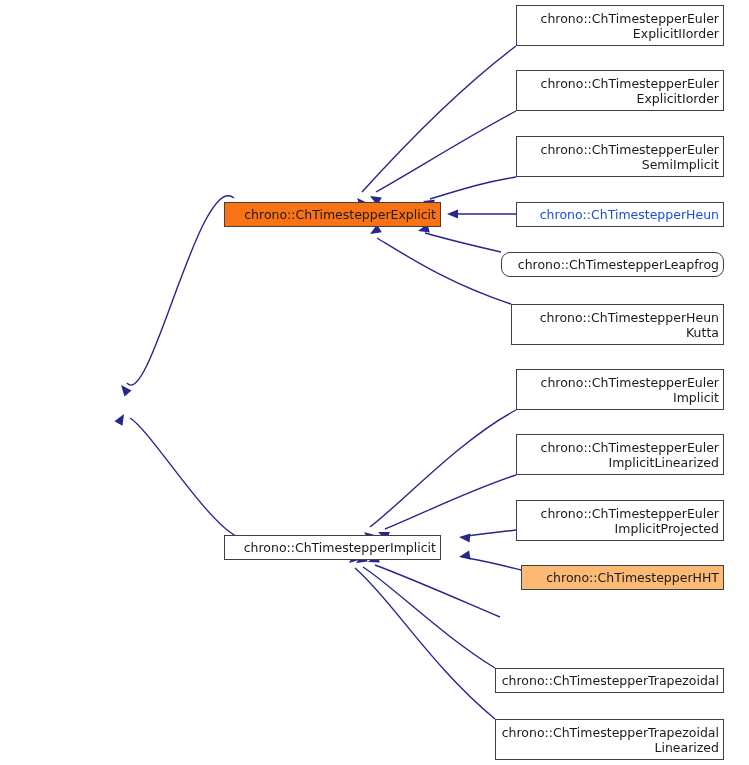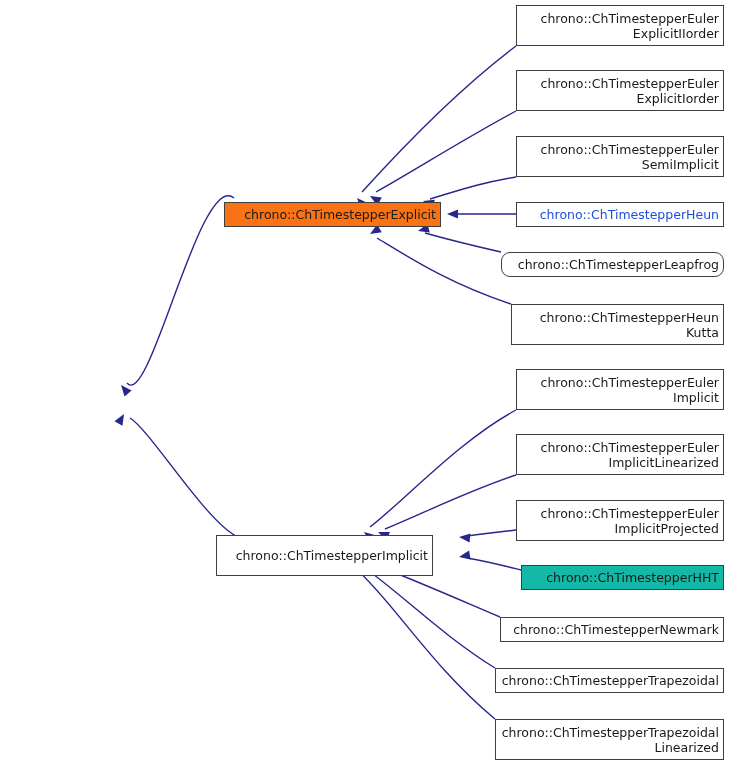--- a/index.html
+++ b/index.html
@@ -110,35 +110,34 @@
       <g>
         <path d="M 495 668 C 440 634 395 588 363 567" fill="none" stroke="#26268c" stroke-width="1.4"></path>
         <path d="M 0 0 L -11 4.6 L -11 -4.6 Z" fill="#26268c" transform="translate(356,563) rotate(150)"></path>
       </g>
       <g>
         <path d="M 495 719 C 430 665 392 600 355 568" fill="none" stroke="#26268c" stroke-width="1.4"></path>
         <path d="M 0 0 L -11 4.6 L -11 -4.6 Z" fill="#26268c" transform="translate(349,563) rotate(140)"></path>
       </g>
     </svg>
     <div class="node" style="left: 224px; top: 202px; width: 217px; height: 25px; background: #f97316; border-color: rgb(64, 64, 64); color: rgb(26, 26, 26);"><span class="node-label">chrono::ChTimestepperExplicit</span></div>
-    <div class="node" style="left: 216px; top: 535px; width: 217px; height: 41px; background: rgb(255, 255, 255); border-color: rgb(64, 64, 64); color: rgb(26, 26, 26);"><span class="node-label">chrono::ChTimestepperImplicit</span></div>
+    <div class="node" style="left: 224px; top: 535px; width: 217px; height: 25px; background: rgb(255, 255, 255); border-color: rgb(64, 64, 64); color: rgb(26, 26, 26);"><span class="node-label">chrono::ChTimestepperImplicit</span></div>
     <div class="node" style="left: 516px; top: 5px; width: 208px; height: 41px; background: rgb(255, 255, 255); border-color: rgb(64, 64, 64); color: rgb(26, 26, 26);"><span class="node-label">chrono::ChTimestepperEuler
 ExplicitIIorder</span></div>
     <div class="node" style="left: 516px; top: 70px; width: 208px; height: 41px; background: rgb(255, 255, 255); border-color: rgb(64, 64, 64); color: rgb(26, 26, 26);"><span class="node-label">chrono::ChTimestepperEuler
 ExplicitIorder</span></div>
     <div class="node" style="left: 516px; top: 136px; width: 208px; height: 41px; background: rgb(255, 255, 255); border-color: rgb(64, 64, 64); color: rgb(26, 26, 26);"><span class="node-label">chrono::ChTimestepperEuler
 SemiImplicit</span></div>
     <div class="node" style="left: 516px; top: 202px; width: 208px; height: 25px; background: rgb(255, 255, 255); border-color: rgb(64, 64, 64); color: #1d4ed8;"><span class="node-label">chrono::ChTimestepperHeun</span></div>
     <div class="node" style="left: 501px; top: 252px; width: 223px; height: 25px; background: rgb(255, 255, 255); border-color: rgb(64, 64, 64); color: rgb(26, 26, 26); border-radius: 9px;"><span class="node-label">chrono::ChTimestepperLeapfrog</span></div>
     <div class="node" style="left: 511px; top: 304px; width: 213px; height: 41px; background: rgb(255, 255, 255); border-color: rgb(64, 64, 64); color: rgb(26, 26, 26);"><span class="node-label">chrono::ChTimestepperHeun
 Kutta</span></div>
     <div class="node" style="left: 516px; top: 369px; width: 208px; height: 41px; background: rgb(255, 255, 255); border-color: rgb(64, 64, 64); color: rgb(26, 26, 26);"><span class="node-label">chrono::ChTimestepperEuler
 Implicit</span></div>
     <div class="node" style="left: 516px; top: 434px; width: 208px; height: 41px; background: rgb(255, 255, 255); border-color: rgb(64, 64, 64); color: rgb(26, 26, 26);"><span class="node-label">chrono::ChTimestepperEuler
 ImplicitLinearized</span></div>
     <div class="node" style="left: 516px; top: 500px; width: 208px; height: 41px; background: rgb(255, 255, 255); border-color: rgb(64, 64, 64); color: rgb(26, 26, 26);"><span class="node-label">chrono::ChTimestepperEuler
 ImplicitProjected</span></div>
-    <div class="node" style="left: 521px; top: 565px; width: 203px; height: 25px; background: #14b8a6; border-color: rgb(64, 64, 64); color: rgb(26, 26, 26);"><span class="node-label">chrono::ChTimestepperHHT</span></div>
-    <div class="node" style="left: 500px; top: 617px; width: 224px; height: 25px; background: rgb(255, 255, 255); border-color: rgb(64, 64, 64); color: rgb(26, 26, 26);"><span class="node-label">chrono::ChTimestepperNewmark</span></div>
+    <div class="node" style="left: 521px; top: 565px; width: 203px; height: 25px; background: #fdba74; border-color: rgb(64, 64, 64); color: rgb(26, 26, 26);"><span class="node-label">chrono::ChTimestepperHHT</span></div>
     <div class="node" style="left: 495px; top: 668px; width: 229px; height: 25px; background: rgb(255, 255, 255); border-color: rgb(64, 64, 64); color: rgb(26, 26, 26);"><span class="node-label">chrono::ChTimestepperTrapezoidal</span></div>
     <div class="node" style="left: 495px; top: 719px; width: 229px; height: 41px; background: rgb(255, 255, 255); border-color: rgb(64, 64, 64); color: rgb(26, 26, 26);"><span class="node-label">chrono::ChTimestepperTrapezoidal
 Linearized</span></div>
   </div>
 
 </body></html>

